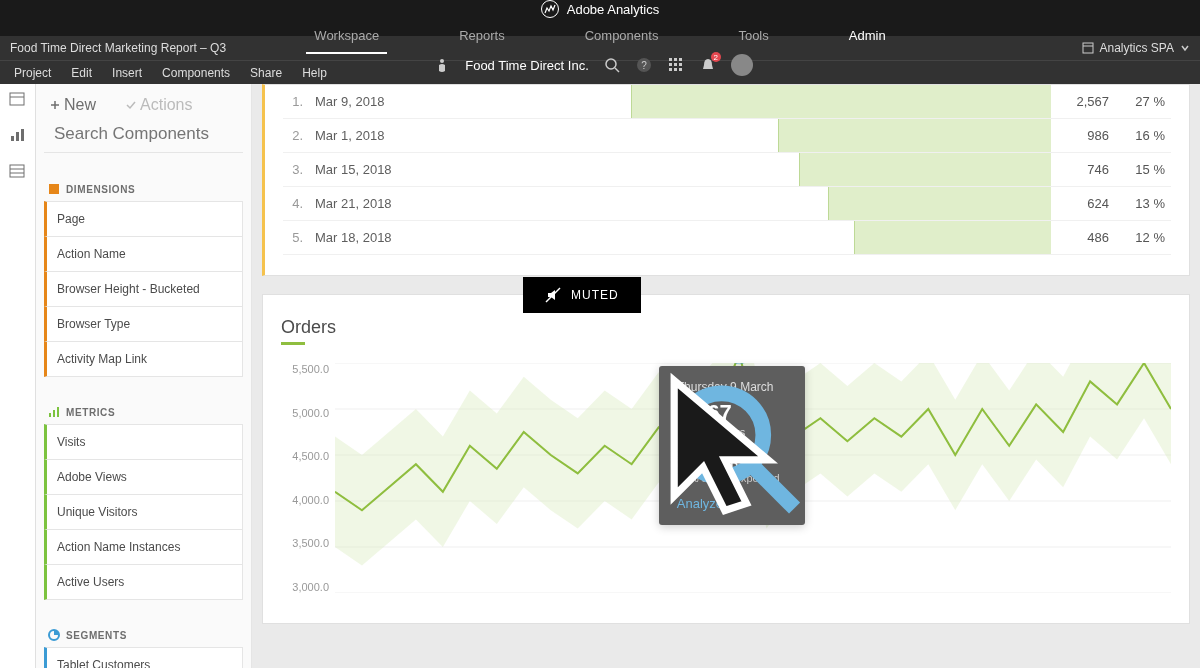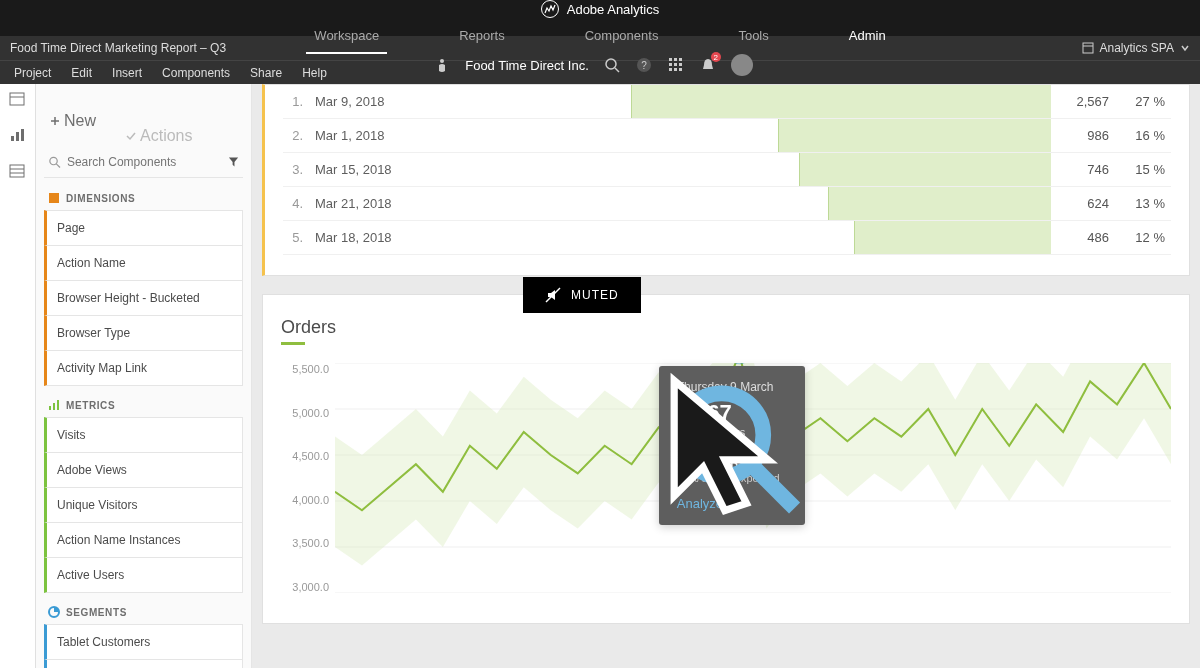--- a/index.html
+++ b/index.html
@@ -34,24 +34,24 @@
 .main { display: flex; height: calc(668px - 36px - 24px - 24px); }
 
 
 .rail { width: 36px; background: #fff; border-right: 1px solid #e0e0e0; display: flex; flex-direction: column; align-items: center; padding-top: 8px; gap: 18px; }
 .rail .ricon { width: 18px; height: 18px; color: #6e6e6e; cursor: pointer; }
 
 
 .sidebar { width: 216px; background: #fafafa; border-right: 1px solid #e5e5e5; overflow-y: auto; padding: 8px; }
 .sidebar .top-actions { display: flex; align-items: center; gap: 30px; padding: 4px 6px 10px; font-size: 16px; color: #6e6e6e; }
 .sidebar .top-actions .new { display: flex; align-items: center; gap: 4px; cursor: pointer; }
-.sidebar .top-actions .actions { display: flex; align-items: center; gap: 4px; color: #bbb; margin-top: 31px; }
+.sidebar .top-actions .actions { display: flex; align-items: center; gap: 4px; color: #bbb; }
 .sidebar .search-row { display: flex; align-items: center; gap: 6px; padding: 0 4px 8px; border-bottom: 1px solid #e5e5e5; }
-.sidebar .search-row input { border: none; background: transparent; flex: 1; font-size: 12px; outline: none; color: #888; }
-.sidebar .section { margin-top: 14px; }
+.sidebar .search-row input { border: none; background: transparent; flex: 1; font-size: 17px; outline: none; color: #888; }
+.sidebar .section { margin-top: 30px; }
 .sidebar .section-head { font-size: 10px; font-weight: 700; letter-spacing: 0.6px; color: #6e6e6e; display: flex; align-items: center; gap: 6px; padding: 0 4px 6px; }
 .sidebar .section-head .ico { width: 12px; height: 12px; }
 .sidebar .item { background: #fff; border: 1px solid #e5e5e5; border-left-width: 3px; padding: 10px 10px; font-size: 12px; color: #4b4b4b; margin-bottom: -1px; cursor: grab; }
 .sidebar .item.dim { border-left-color: #e68619; }
 .sidebar .item.met { border-left-color: #7cc33f; }
 .sidebar .item.seg { border-left-color: #3b9bd4; }
 
 
 .content { flex: 1; background: #eaeaea; overflow: auto; position: relative; padding: 0 10px 10px; }
 

